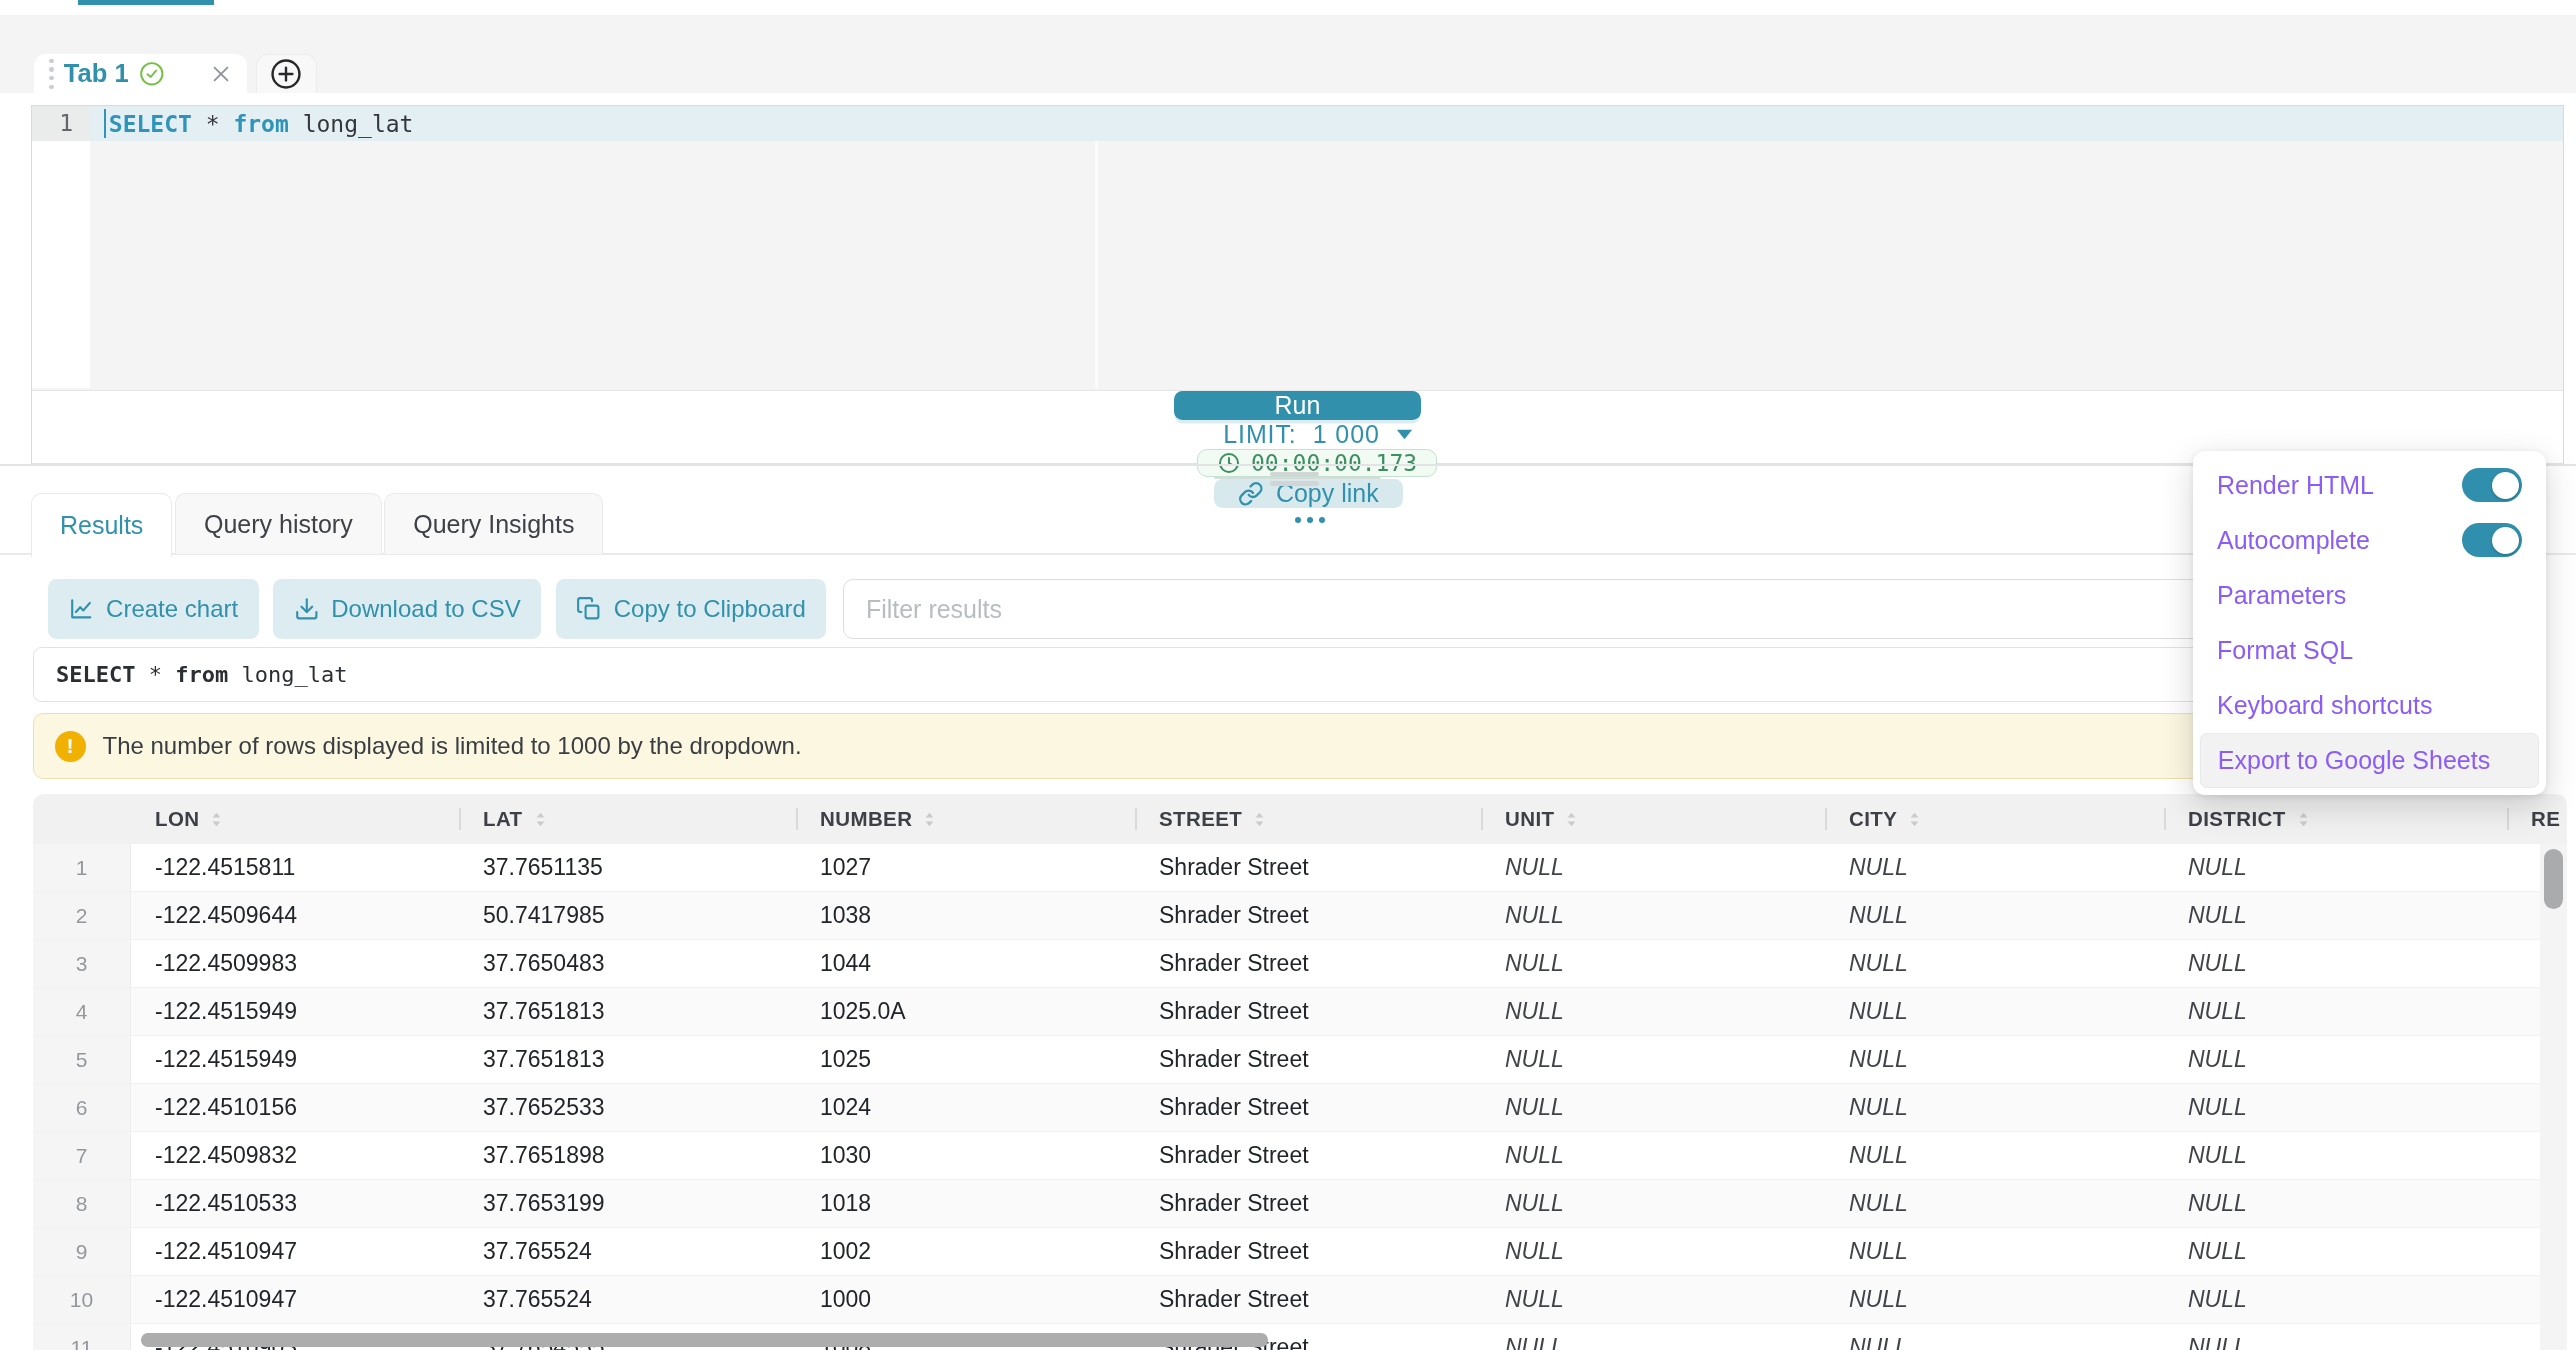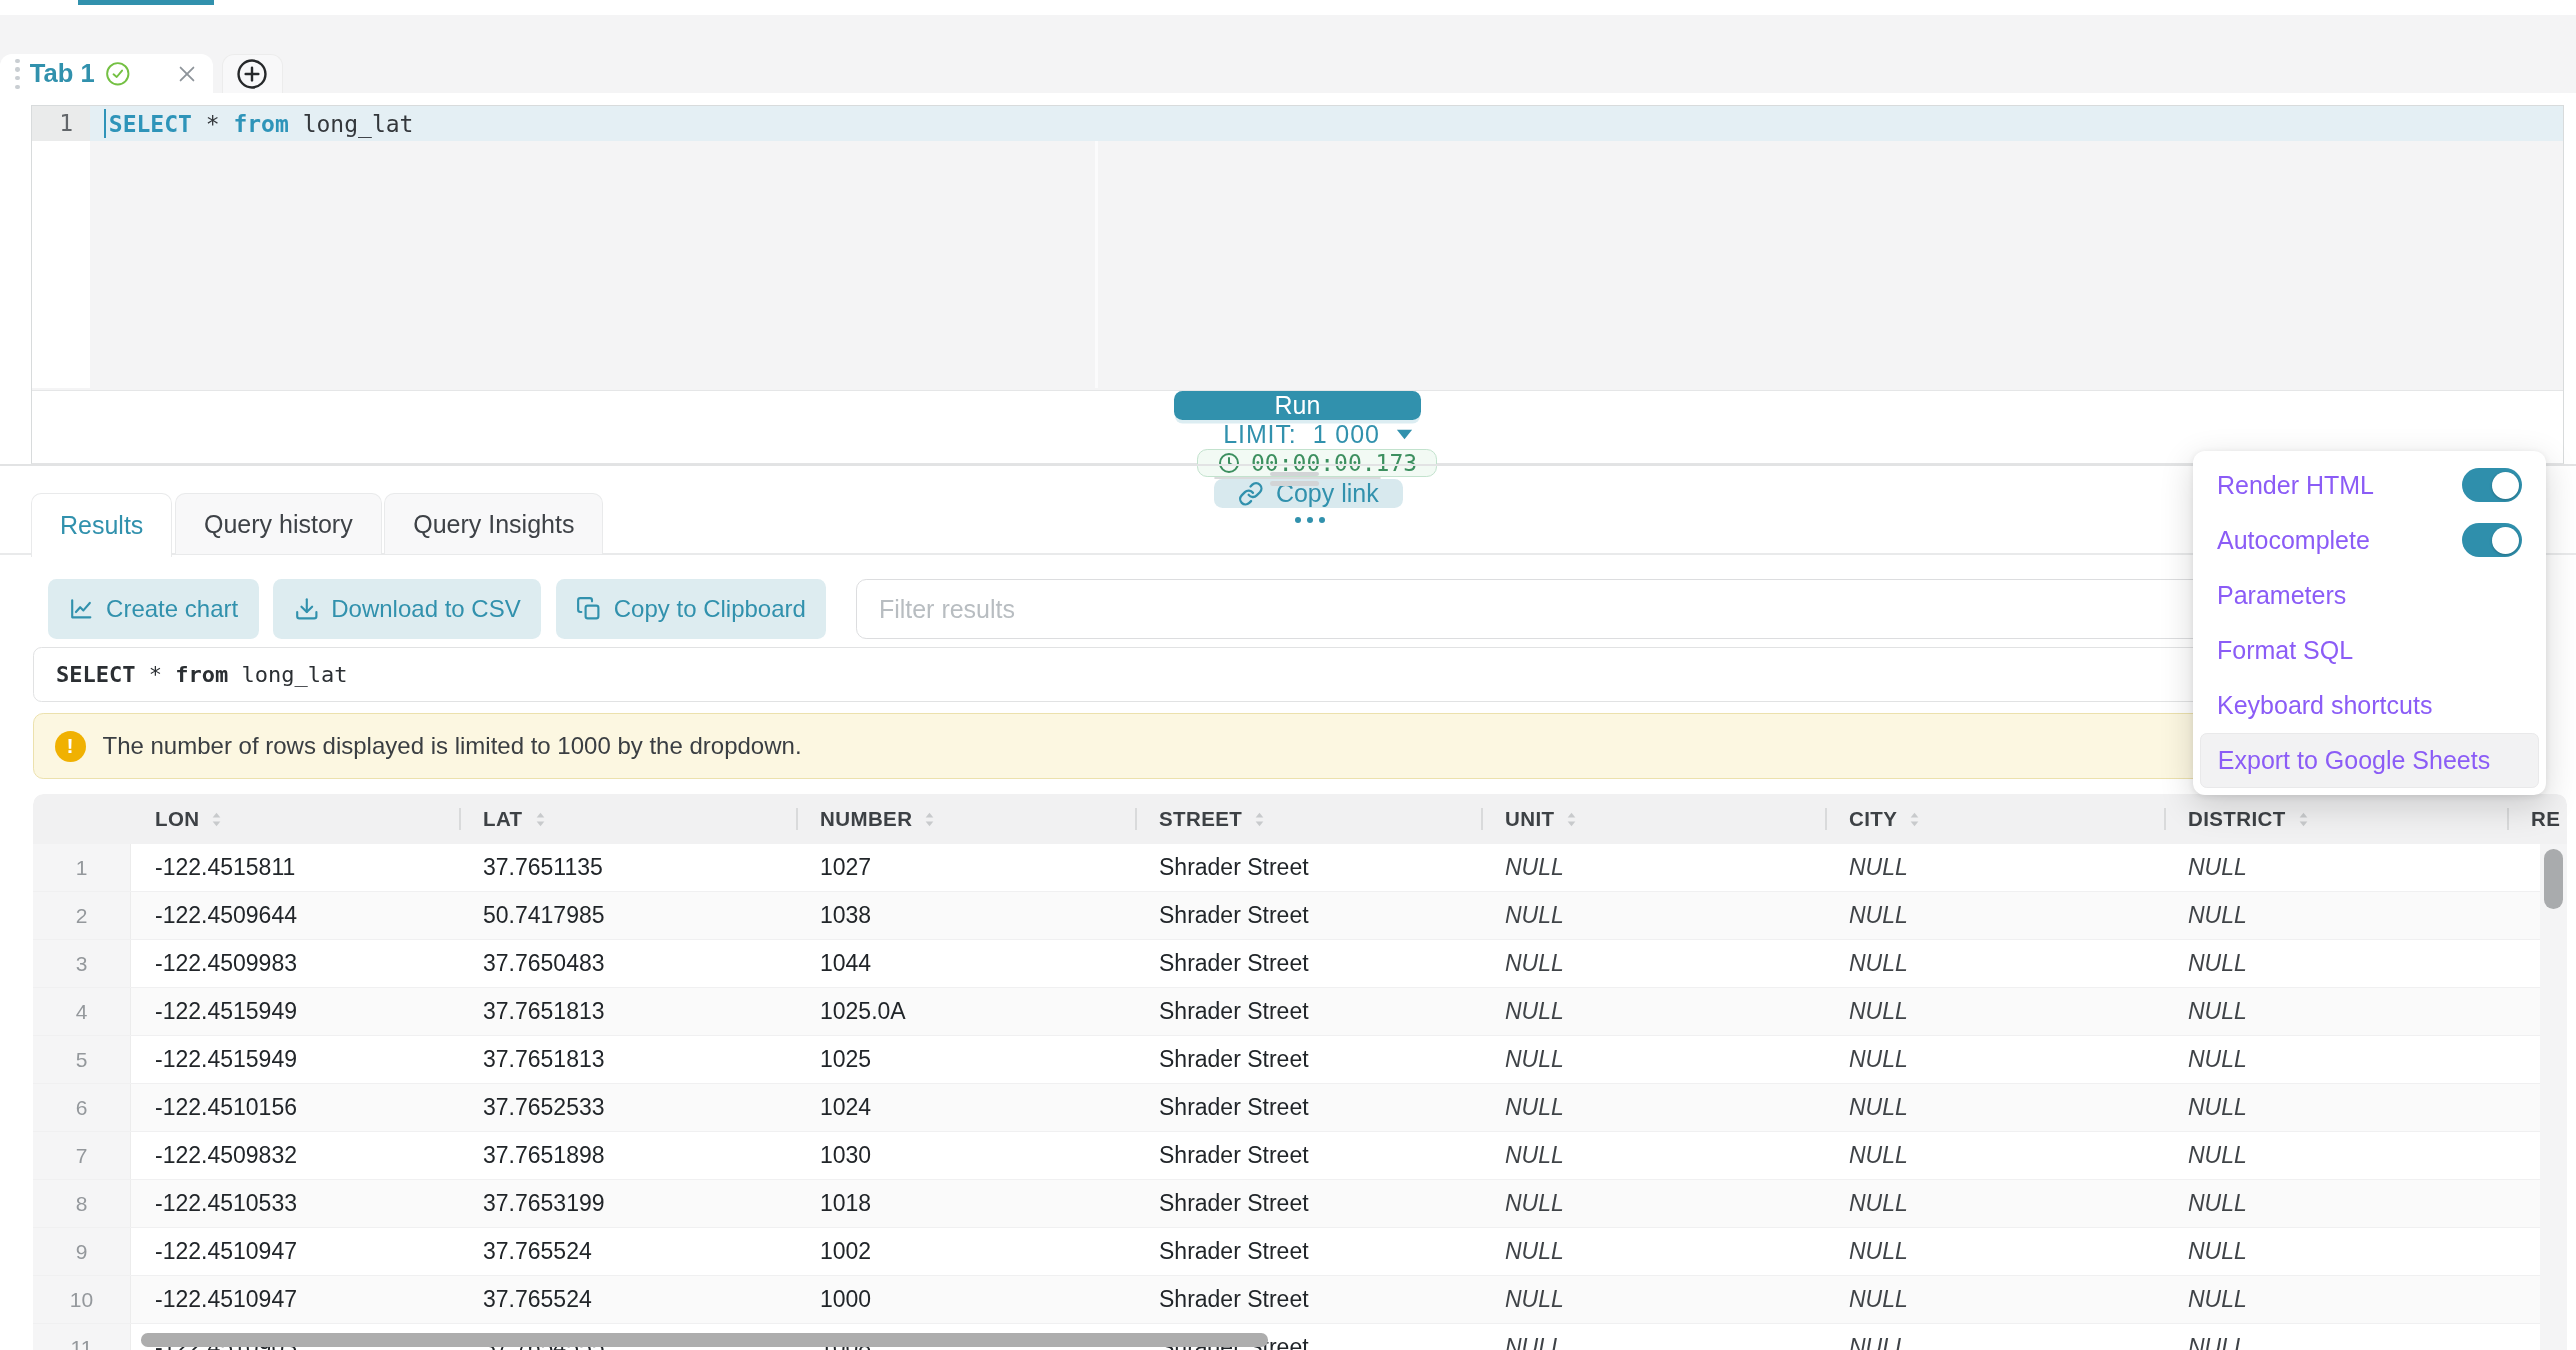--- a/index.html
+++ b/index.html
@@ -7,21 +7,21 @@
   body {
     position: relative; overflow: hidden; background:#fff;
     font-family:"Liberation Sans", sans-serif; color:#2f3337;
   }
   svg { display:block; }
 
   
   .top-strip { position:absolute; left:0; top:0; width:2576px; height:15.3px; background:#fff; }
   .accent-sliver { position:absolute; left:78px; top:0; width:136px; height:5.1px; background:var(--accent,#3191ad); }
   .tabbar { position:absolute; left:0; top:15.3px; width:2576px; height:78px; background:#f4f4f5;
-            display:flex; align-items:flex-end; gap:8.5px; }
+            display:flex; align-items:flex-end; padding-left:34px; gap:8.5px; }
   .tab { height:39px; border-radius:12px 12px 0 0; display:flex; align-items:center; }
   .tab.active { width:213px; background:#fff; padding:0 15.3px; gap:10.2px; }
   .grip { display:flex; flex-direction:column; gap:4.3px; }
   .grip i { width:4.3px; height:4.3px; border-radius:50%; background:#c9ced2; }
   .tab-label { color:var(--accent,#3191ad); font-size:25.6px; font-weight:600; }
   .tab-close { margin-left:auto; }
   .tab.ghost { width:61px; background:#f8f8f9; border:1.7px solid #ececec; border-bottom:none; justify-content:center; }
 
   
   .query-container { position:absolute; left:31px; top:105px; width:2533px; height:359px;
@@ -70,21 +70,21 @@
           background:#f8f8f9; border:1.7px solid #e9eaeb; border-bottom:none; border-radius:10.2px 10.2px 0 0; cursor:pointer; }
   .rtab.active { height:64px; background:#fff; color:var(--accent,#3191ad); position:relative; z-index:3; }
   .rtabs-line { position:absolute; left:0; top:553px; width:2576px; height:1.7px; background:#e9eaeb; z-index:1; }
 
   
   .toolbar { position:absolute; left:48px; top:579px; width:2481px; display:flex; gap:14.5px; align-items:center; }
   .tbtn { height:60px; background:var(--accent-bg,#ddecf0); color:var(--accent,#3191ad); border:none;
           border-radius:8.5px; font-size:24px; font-family:inherit; display:flex; align-items:center;
           gap:12px; padding:0 20.5px; cursor:pointer; }
   .filter { flex:1; height:60px; border:1.7px solid #dcdddf; border-radius:10.2px; padding:0 22px;
-            font-size:25px; font-family:inherit; color:#333; margin-left:15px; outline:none; }
+            font-size:25px; font-family:inherit; color:#333; margin-left:2px; outline:none; }
   .filter::placeholder { color:#b8bdc1; }
 
   
   .sqlbox { position:absolute; left:33px; top:647px; width:2496px; height:55px; background:#fff;
             border:1.7px solid #e1e2e3; border-radius:8.5px; display:flex; align-items:center; padding:0 22px;
             font-family:"DejaVu Sans Mono",monospace; font-size:22px; color:#2b2f33; white-space:pre; }
   .sqlbox .b { font-weight:bold; }
   .banner { position:absolute; left:33px; top:713px; width:2496px; height:66px; background:var(--banner-bg,#fcf7e1);
             border:1.7px solid var(--banner-border,#ece1ad); border-radius:10.2px; display:flex; align-items:center;
             padding:0 20.5px; gap:17px; font-size:24px; color:#3a3e42; }

